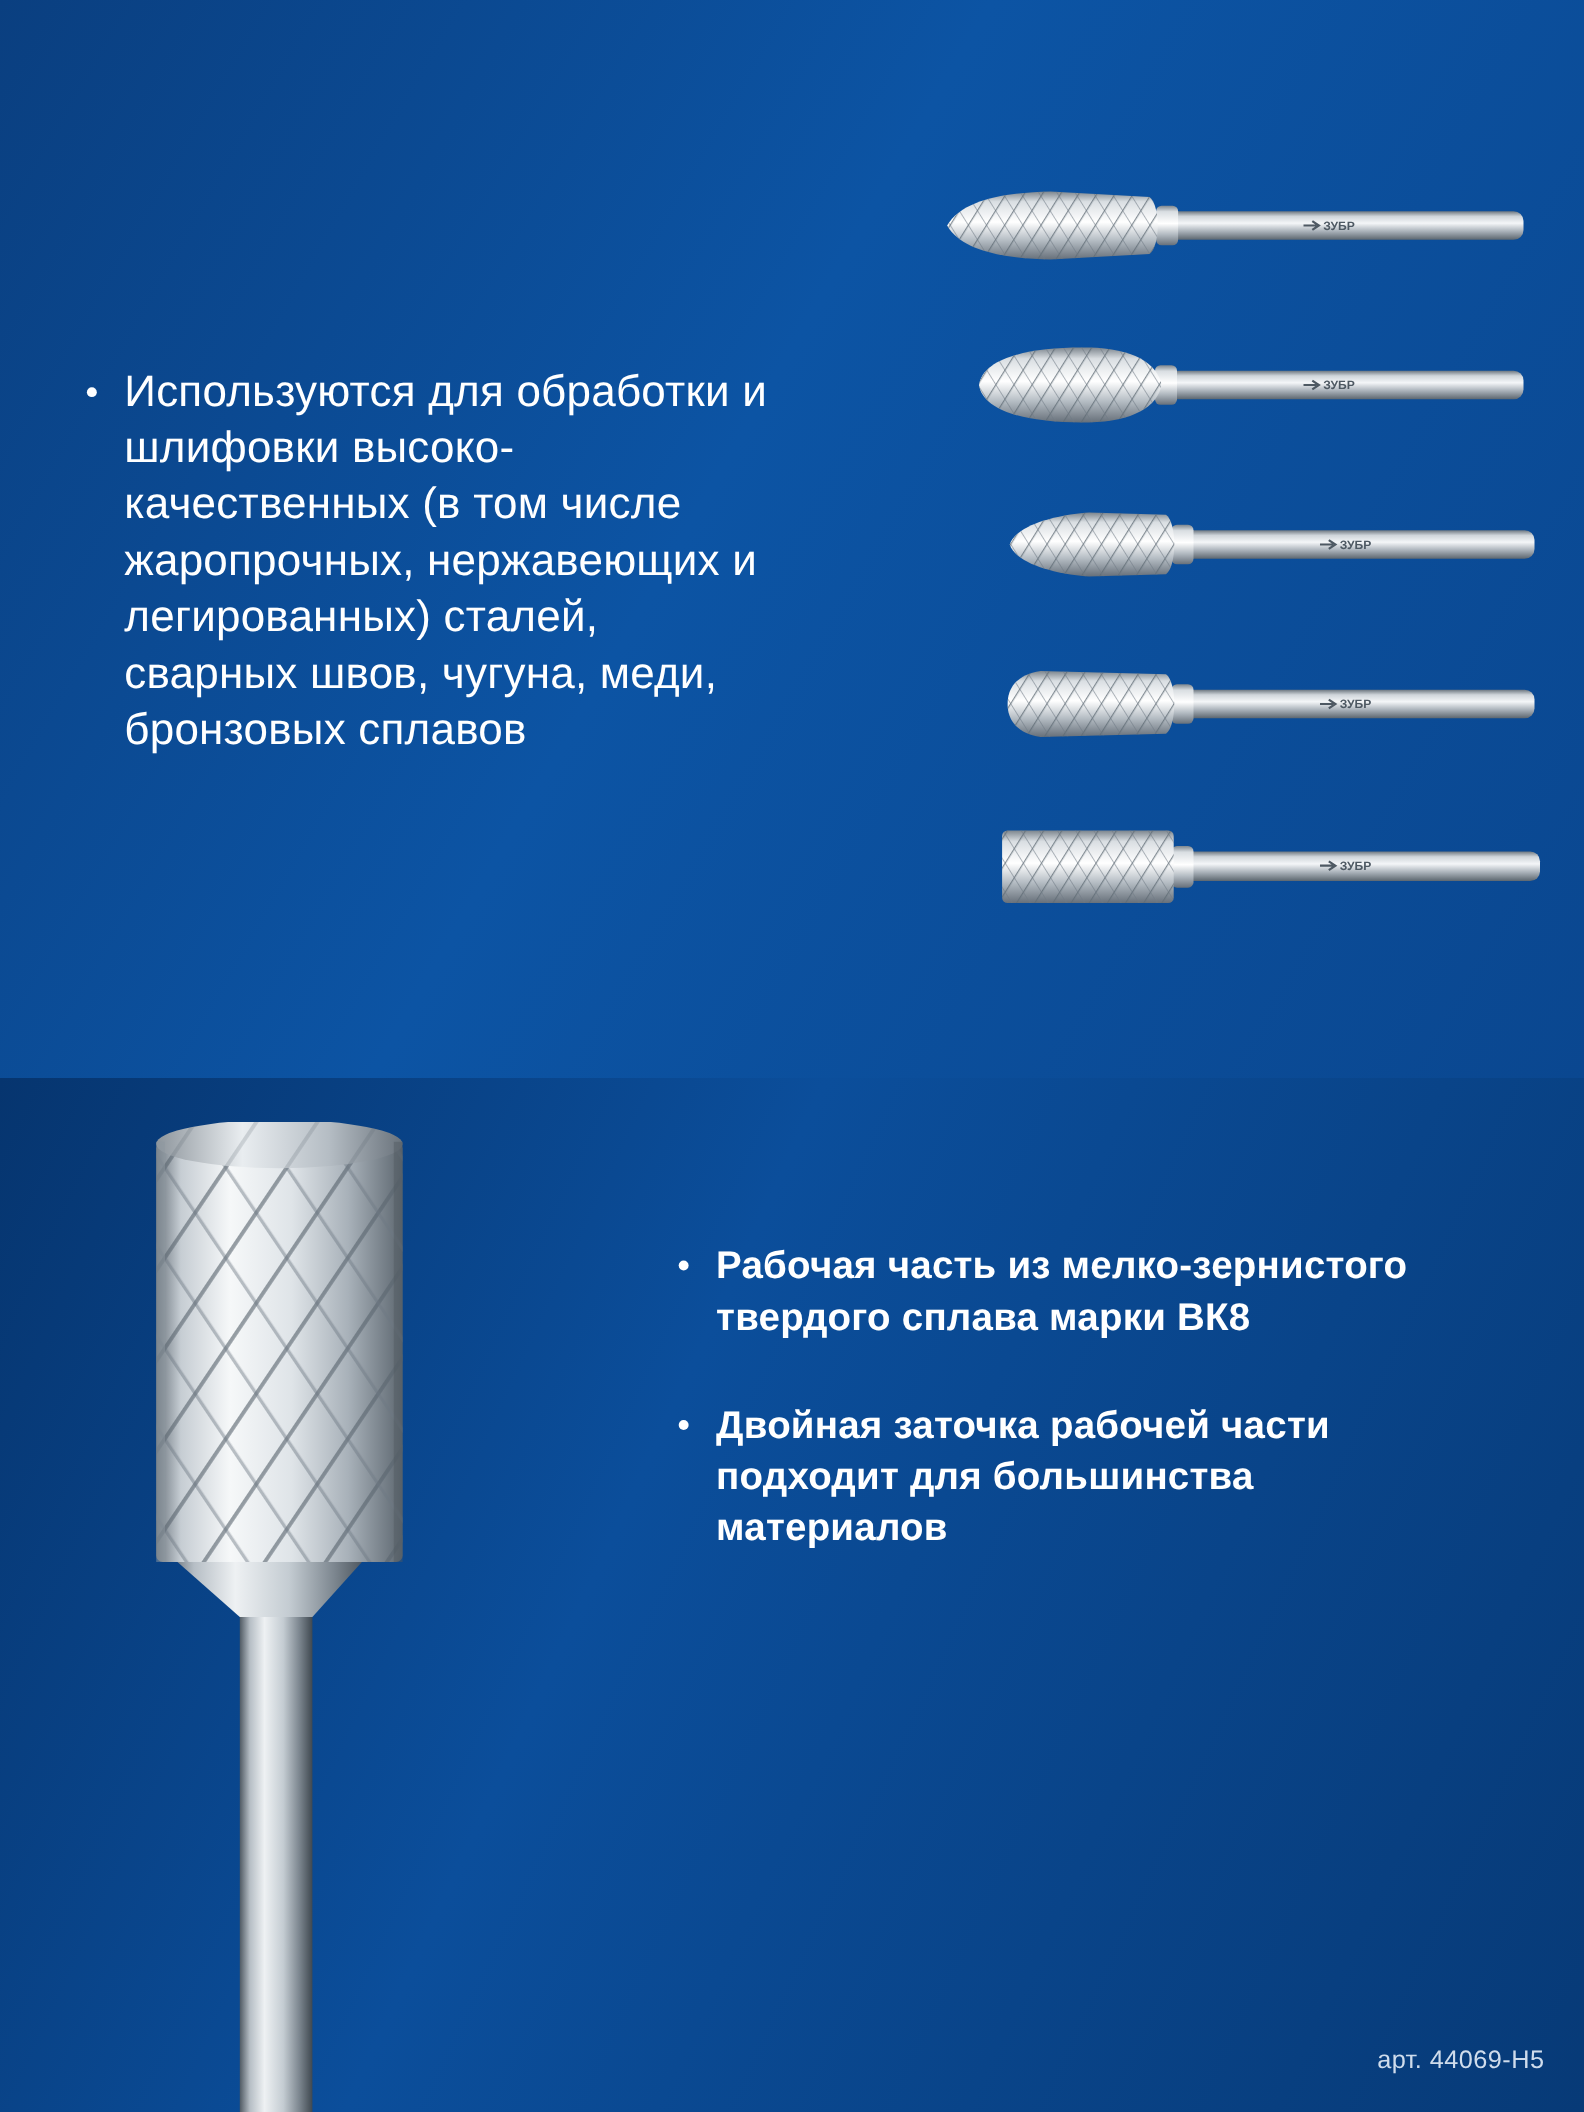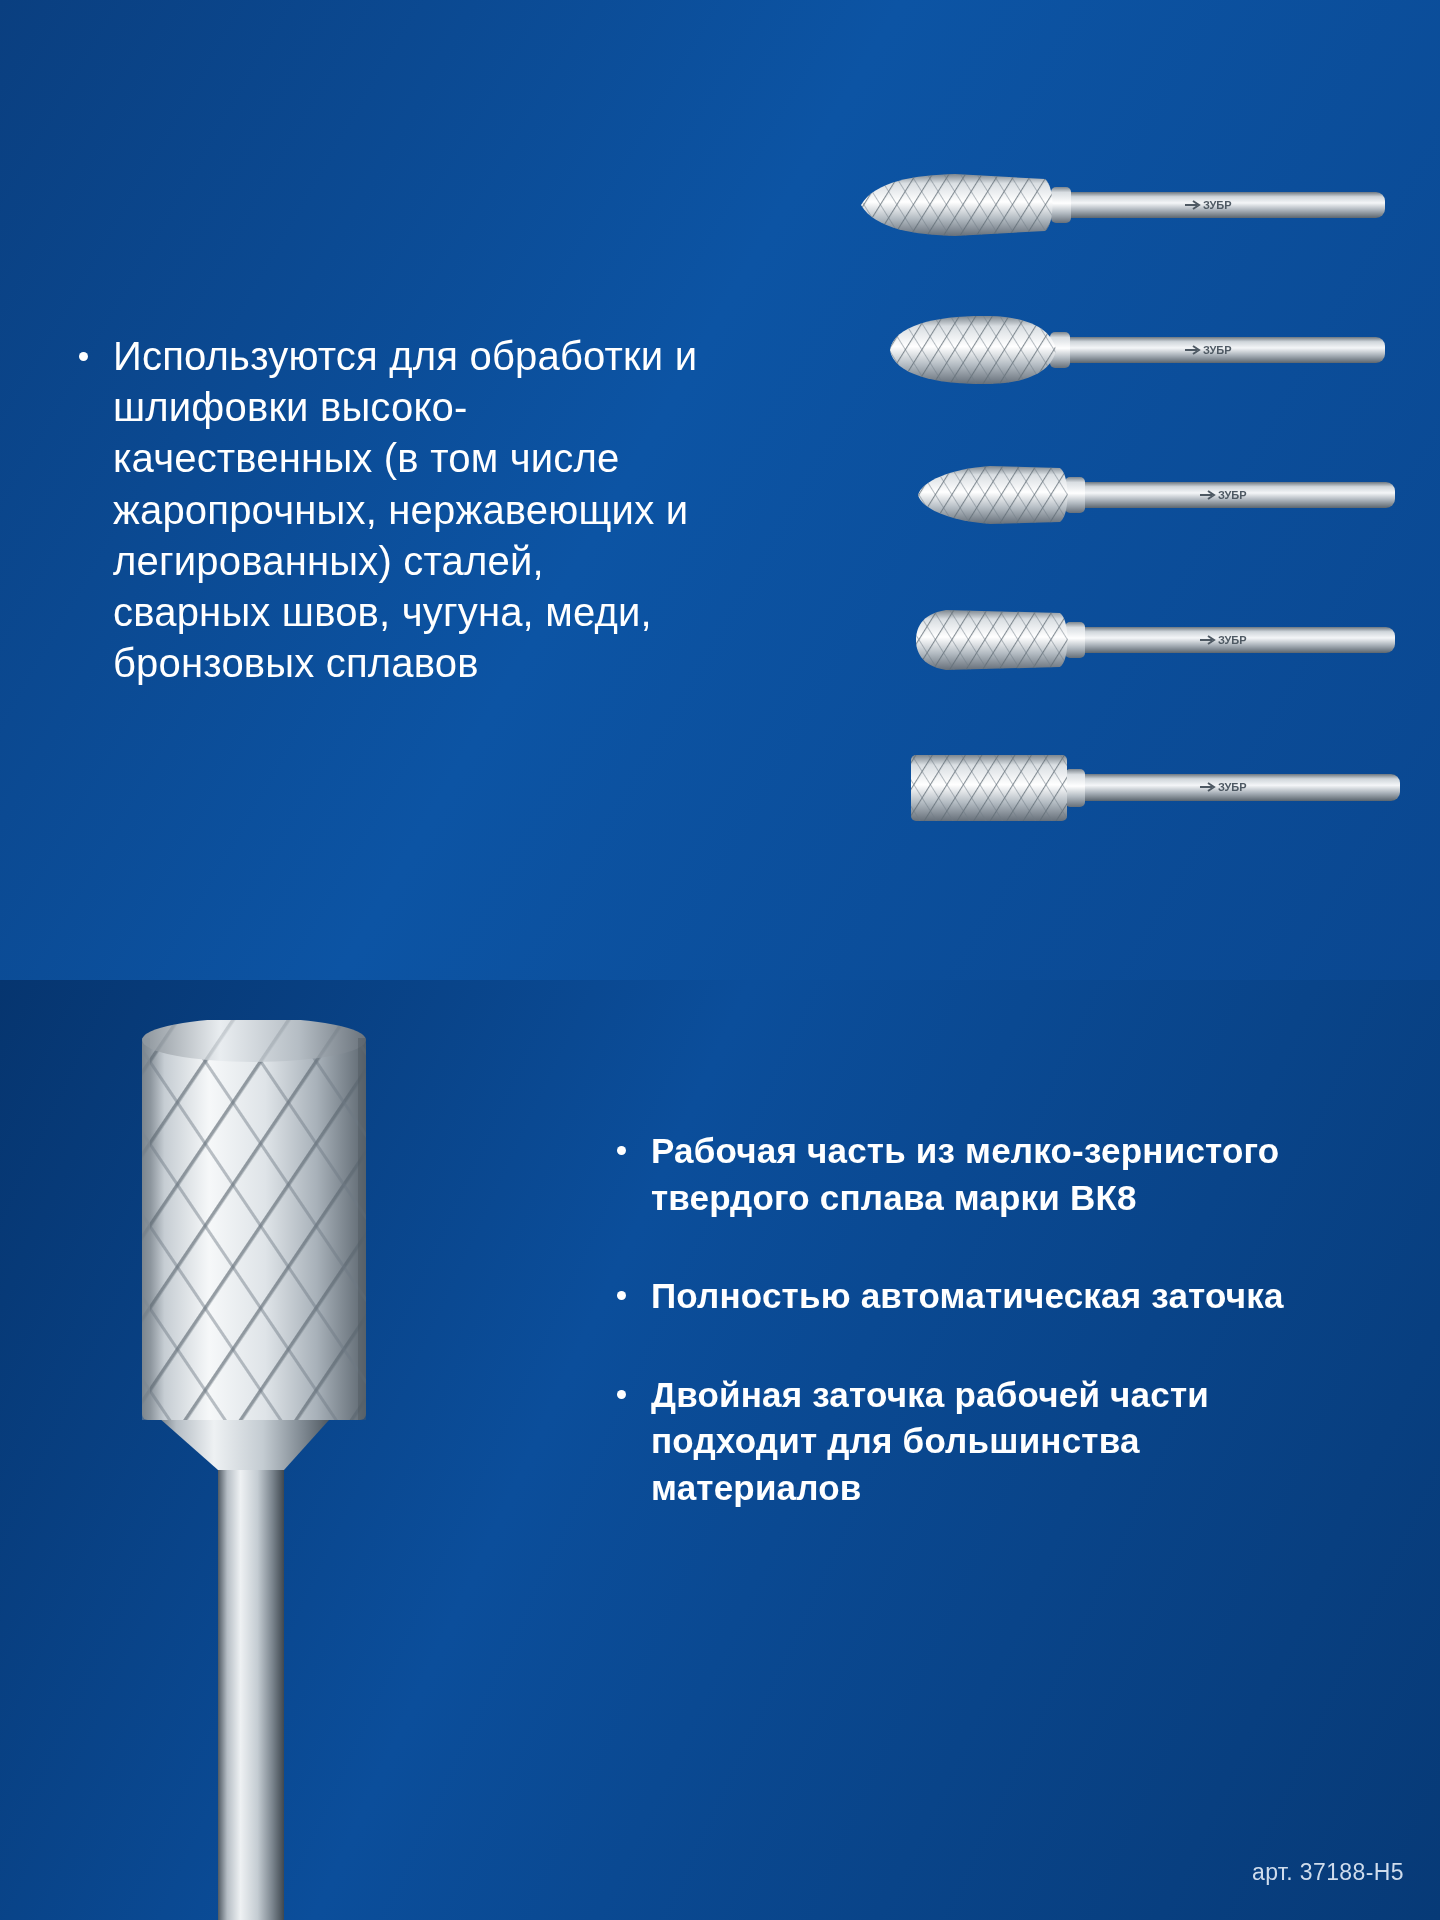--- a/index.html
+++ b/index.html
@@ -335,19 +335,18 @@
       <ellipse cx="134" cy="20" rx="112" ry="22" fill="url(#capG)"></ellipse>
       <ellipse cx="134" cy="20" rx="112" ry="22" fill="url(#bigCutA)" opacity="0.35"></ellipse>
 
       <rect x="22" y="18" width="8" height="382" fill="#8e979f" opacity="0.5"></rect>
       <rect x="238" y="18" width="8" height="382" fill="#4f5860" opacity="0.45"></rect>
     </svg>
   </div>
 
   <ul class="bullet-list" id="bottom-bullets">
     <li>Рабочая часть из мелко-зернистого твердого сплава марки ВК8</li>
-    <li>Полностью автоматическая заточка</li>
     <li>Двойная заточка рабочей части подходит для большинства материалов</li>
   </ul>
 
-  <div class="article-code">арт. 37188-H5</div>
+  <div class="article-code">арт. 44069-H5</div>
 
 </div>
 
 </body></html>

